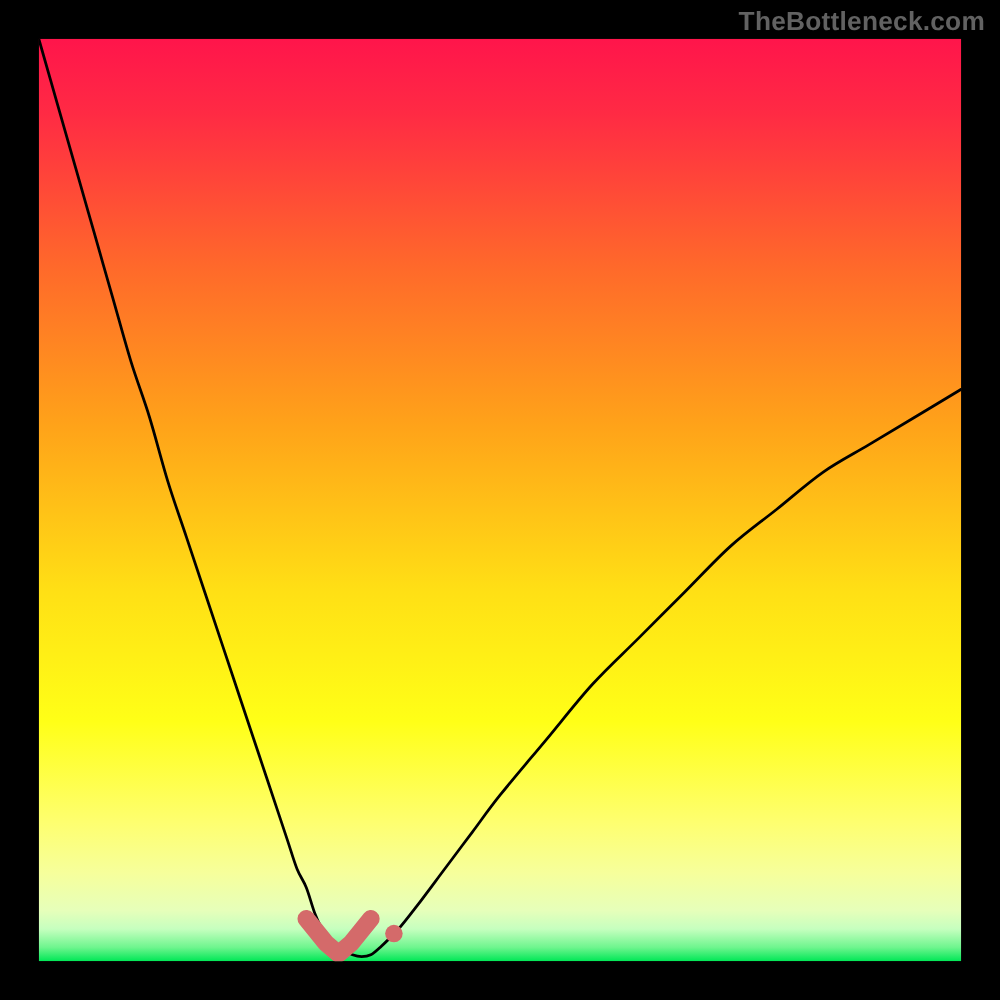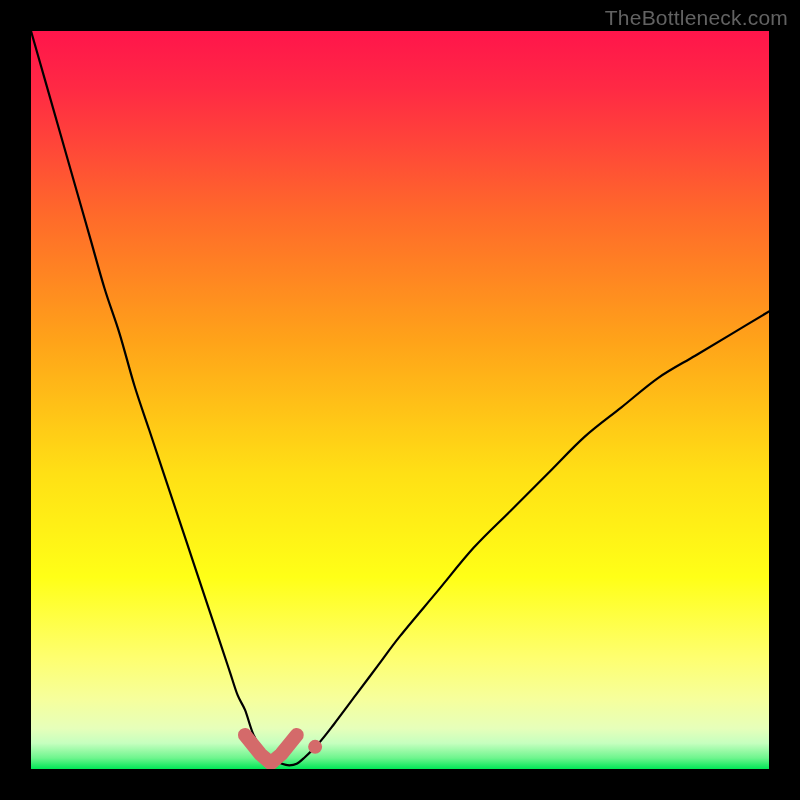--- a/index.html
+++ b/index.html
@@ -15,21 +15,21 @@
     position: relative;
     width: 800px;
     height: 800px;
     background: #000;
   }
   .watermark {
     position: absolute;
     top: 6px;
     right: 12px;
     font-size: 21px;
-    font-weight: 400;
+    font-weight: 700;
     color: #626262;
     letter-spacing: 0.2px;
     z-index: 30;
     user-select: none;
   }
   .plot-wrap {
     position: absolute;
     left: 31px;
     top: 31px;
     width: 738px;

